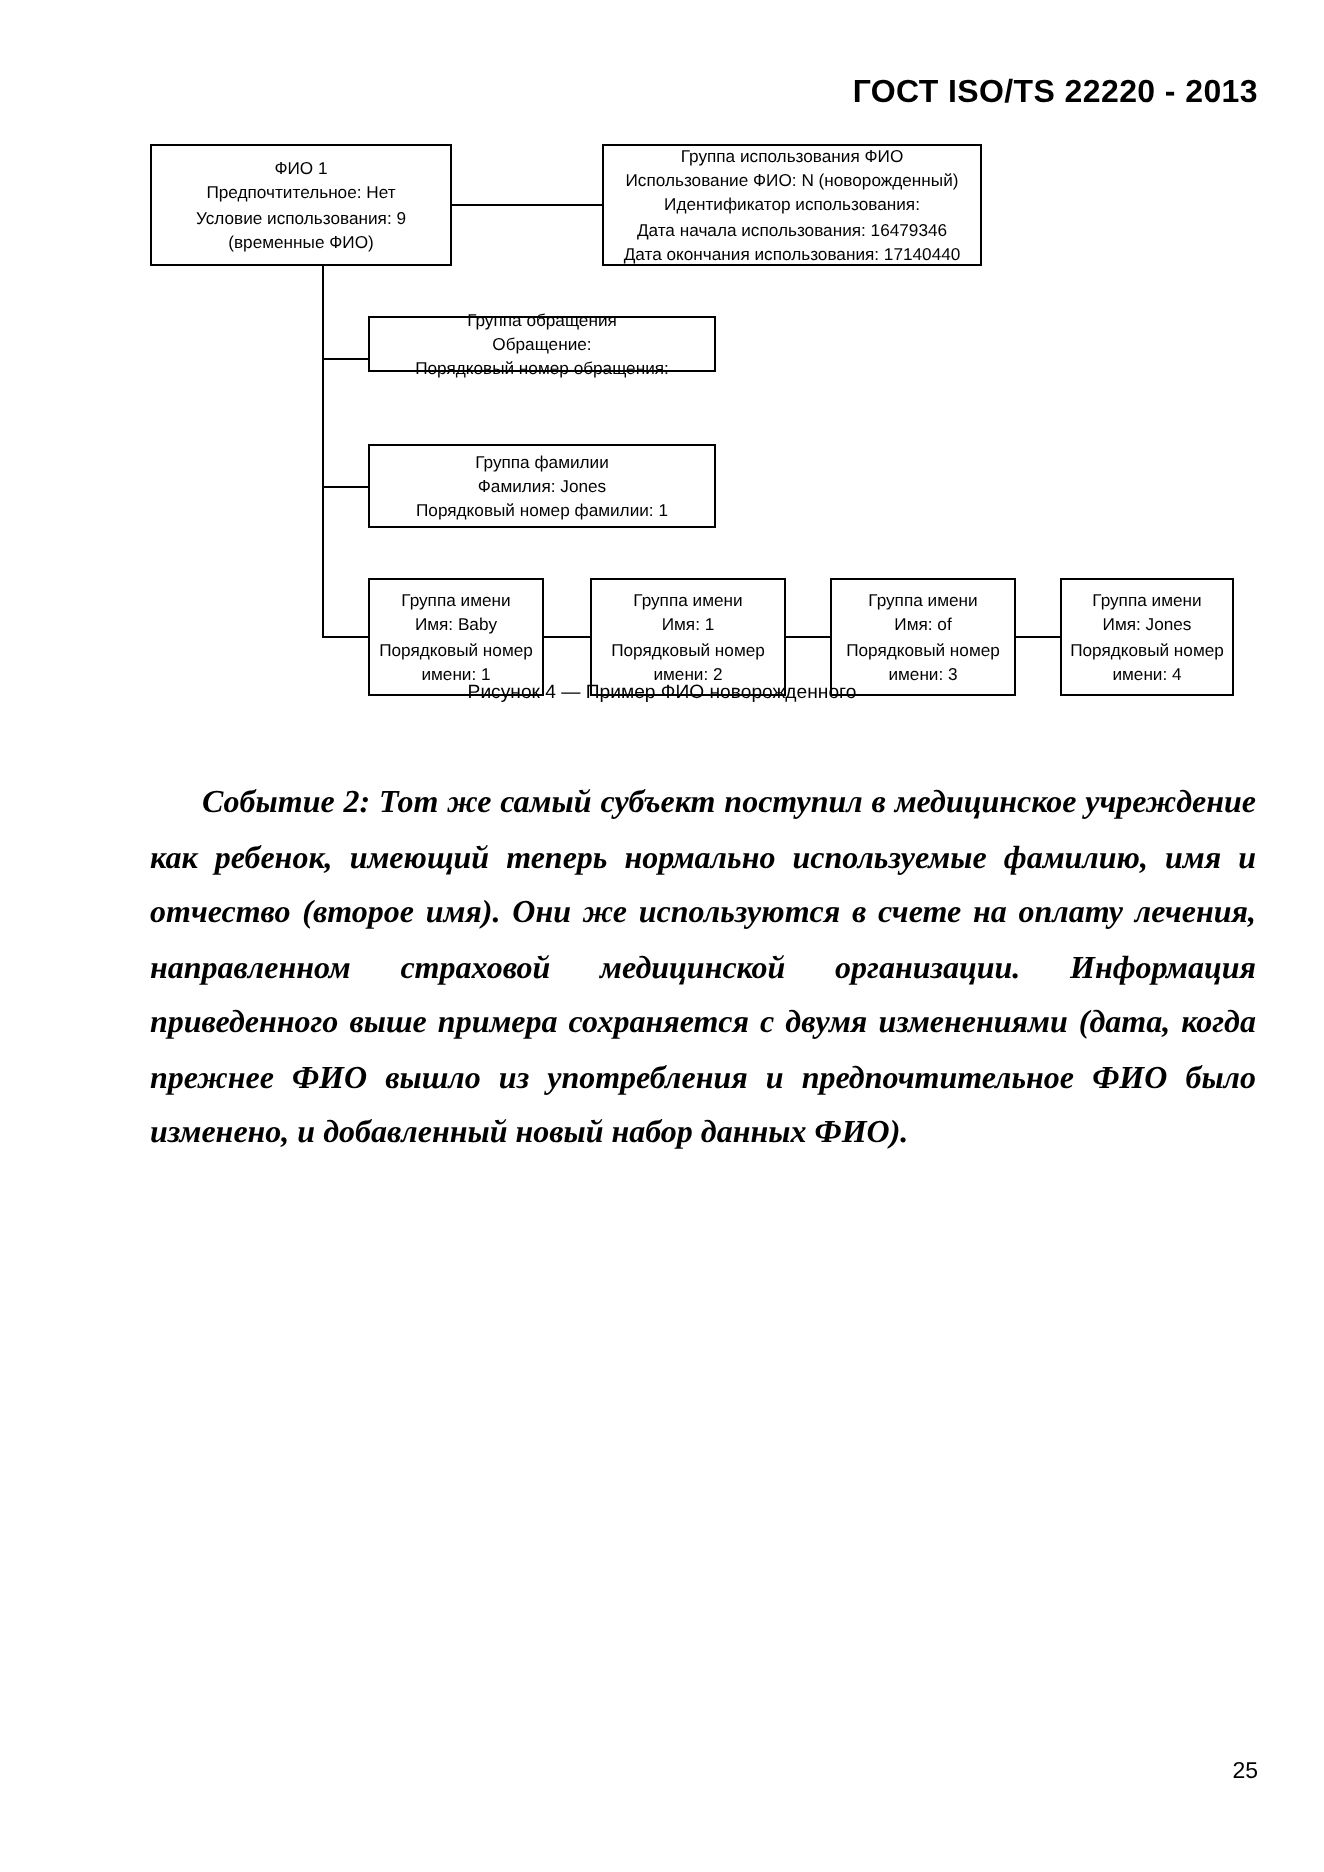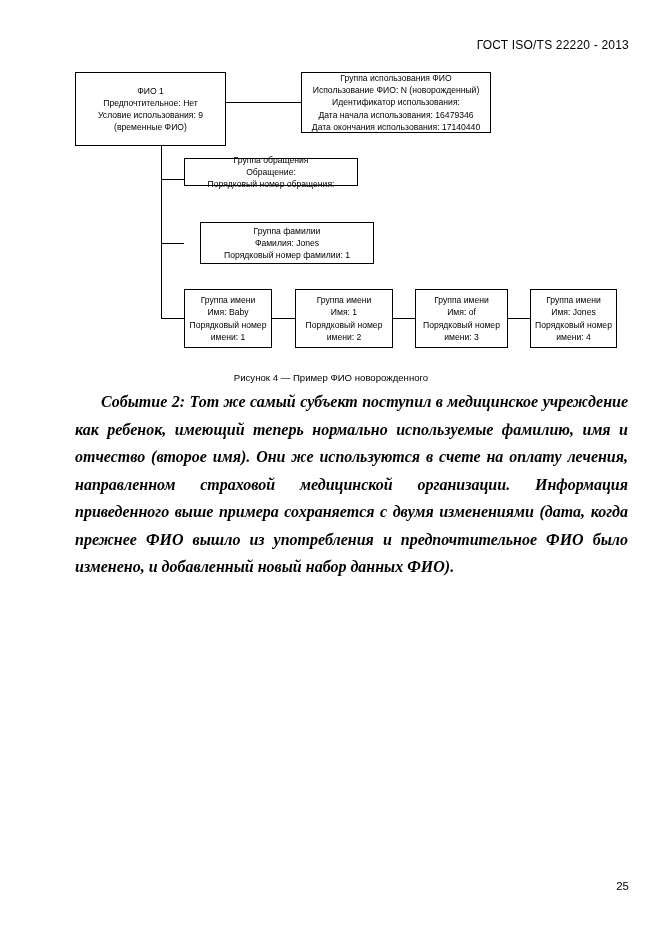--- a/index.html
+++ b/index.html
@@ -17,22 +17,22 @@
   }
   .page {
     position: relative;
     width: 662px;
     height: 936px;
   }
   .header-line {
     position: absolute;
     top: 38px;
     right: 33px;
-    font-size: 12px;
-    font-weight: normal;
+    font-size: 16px;
+    font-weight: bold;
     letter-spacing: 0.2px;
   }
   .diagram {
     position: absolute;
     left: 0;
     top: 0;
     width: 662px;
     height: 380px;
   }
   .box {
@@ -51,21 +51,21 @@
   }
   .box .line {
     white-space: nowrap;
   }
   .connector {
     position: absolute;
     background: #000000;
   }
   .fig-caption {
     position: absolute;
-    top: 372px;
+    top: 341px;
     left: 0;
     width: 662px;
     text-align: center;
     font-size: 9.6px;
   }
   .body-text {
     position: absolute;
     left: 75px;
     top: 388px;
     width: 553px;
@@ -105,42 +105,42 @@
     <div class="connector" style="left:161px; top:243px; width:23px; height:1px;"></div>
 
     <div class="connector" style="left:161px; top:318px; width:1px; height:1px;"></div>
     <div class="connector" style="left:161px; top:243px; width:1px; height:76px;"></div>
     <div class="connector" style="left:161px; top:318px; width:23px; height:1px;"></div>
 
     <div class="connector" style="left:272px; top:318px; width:23px; height:1px;"></div>
     <div class="connector" style="left:393px; top:318px; width:22px; height:1px;"></div>
     <div class="connector" style="left:508px; top:318px; width:22px; height:1px;"></div>
 
-    <div class="box" style="left:75px; top:72px; width:151px; height:74px;">
+    <div class="box" style="left:75px; top:72px; width:151px; height:61px;">
       <div class="line">ФИО 1</div>
       <div class="line">Предпочтительное: Нет</div>
       <div class="line">Условие использования: 9</div>
       <div class="line">(временные ФИО)</div>
     </div>
 
     <div class="box" style="left:301px; top:72px; width:190px; height:61px;">
       <div class="line">Группа использования ФИО</div>
       <div class="line">Использование ФИО: N (новорожденный)</div>
       <div class="line">Идентификатор использования:</div>
       <div class="line">Дата начала использования: 16479346</div>
       <div class="line">Дата окончания использования: 17140440</div>
     </div>
 
     <div class="box" style="left:184px; top:158px; width:174px; height:28px;">
       <div class="line">Группа обращения</div>
       <div class="line">Обращение:</div>
       <div class="line">Порядковый номер обращения:</div>
     </div>
 
-    <div class="box" style="left:184px; top:222px; width:174px; height:42px;margin-left:16px;">
+    <div class="box" style="left:184px; top:222px; width:174px; height:42px;">
       <div class="line">Группа фамилии</div>
       <div class="line">Фамилия: Jones</div>
       <div class="line">Порядковый номер фамилии: 1</div>
     </div>
 
     <div class="box" style="left:184px; top:289px; width:88px; height:59px;">
       <div class="line">Группа имени</div>
       <div class="line">Имя: Baby</div>
       <div class="line">Порядковый номер</div>
       <div class="line">имени: 1</div>

